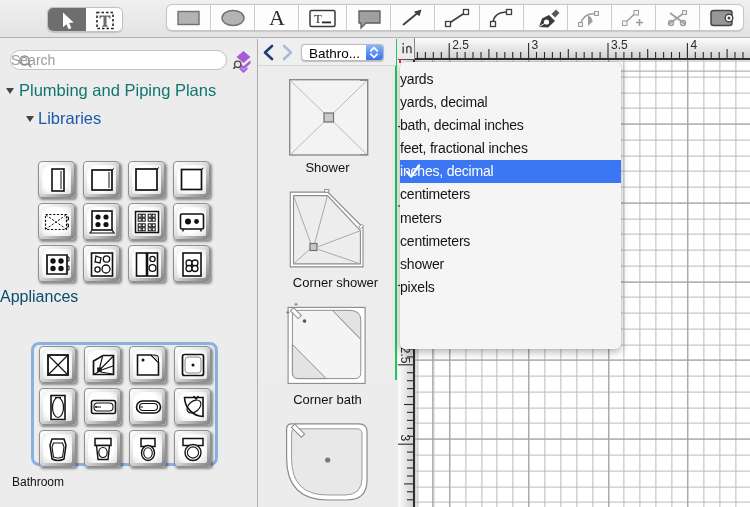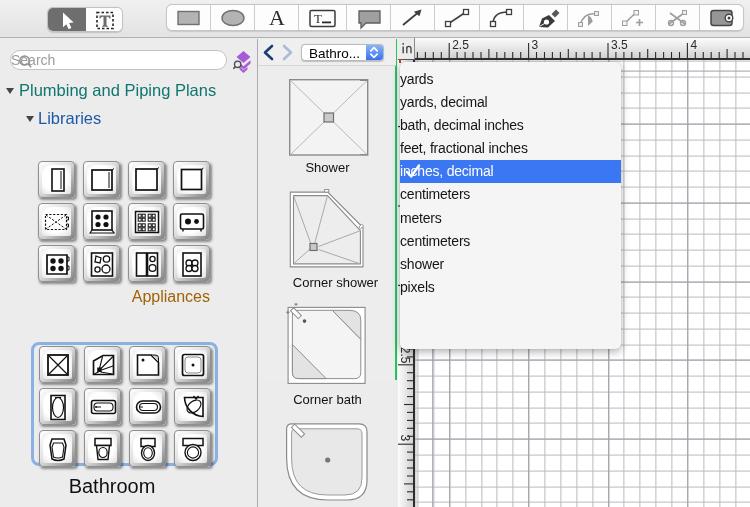--- a/index.html
+++ b/index.html
@@ -17,23 +17,23 @@
 #search .mag{position:absolute;left:7px;top:3px}
 #libsearch{position:absolute;left:233px;top:11px;width:20px;height:23px}
 .tri{display:inline-block;width:0;height:0;border-left:4.8px solid transparent;border-right:4.8px solid transparent;border-top:6.5px solid #454545;vertical-align:2px}
 #row1{position:absolute;left:6px;top:42px;font-size:16.5px;color:#0f766e;white-space:nowrap}
 #row1 .tri{margin-right:5px}
 #row2{position:absolute;left:26px;top:69.5px;font-size:16.5px;font-weight:normal;color:#1d59a9;white-space:nowrap}
 #row2 .tri{margin-right:4px}
 .lib{position:absolute;width:37px;height:37px;border-radius:4px;background:linear-gradient(135deg,#ffffff 0%,#e2e2e2 42%,#828282 100%);border:1px solid #8f8f8f;box-shadow:1.5px 2px 2.5px rgba(0,0,0,.42)}
 .lib .face{position:absolute;left:3px;top:3px;width:29px;height:29px;background:radial-gradient(circle at 45% 45%,#fff 55%,#e4e4e4 90%);border-radius:2px}
 .lib svg{position:absolute;left:5px;top:5px}
-#applabel{position:absolute;left:0;top:249px;width:210px;text-align:right;font-size:16px;color:#a16207}
+#applabel{position:absolute;left:0;top:249px;width:210px;text-align:left;font-size:16px;color:#0c4a6e}
 #bathsel{position:absolute;left:31px;top:303px;width:187px;height:124px;border:3px solid #8ab1e4;border-radius:8px}
-#bathlabel{position:absolute;left:12px;top:436px;width:200px;text-align:center;font-size:20px;color:#111}
+#bathlabel{position:absolute;left:12px;top:436px;width:200px;text-align:left;font-size:12px;color:#111}
 
 #shapes{position:absolute;left:258px;top:39px;width:139px;height:341px;background:#ededed;border-right:2px solid #22c55e}
 #shead{position:absolute;left:0;top:0;width:138px;height:27px;background:#efefef;border-bottom:1px solid #d6d6d6}
 #popup{position:absolute;left:43px;top:5px;width:83px;height:17px;border-radius:4px;border:1px solid #bbb;background:#fff;box-shadow:0 0.5px 1px rgba(0,0,0,.2)}
 #popup .lab{position:absolute;left:7px;top:1px;font-size:13.5px;color:#000}
 #popup .step{position:absolute;right:0;top:0;width:17px;height:15px;border-radius:0 3px 3px 0;background:linear-gradient(#8ab4fa,#3871f1)}
 .shapeimg{position:absolute}
 .shapelab{position:absolute;width:139px;text-align:center;font-size:13px;color:#111}
 
 #corner{position:absolute;left:398px;top:38px;width:17px;height:22px;background:#ececec;border-right:1px solid #888;border-bottom:1px solid #555}

